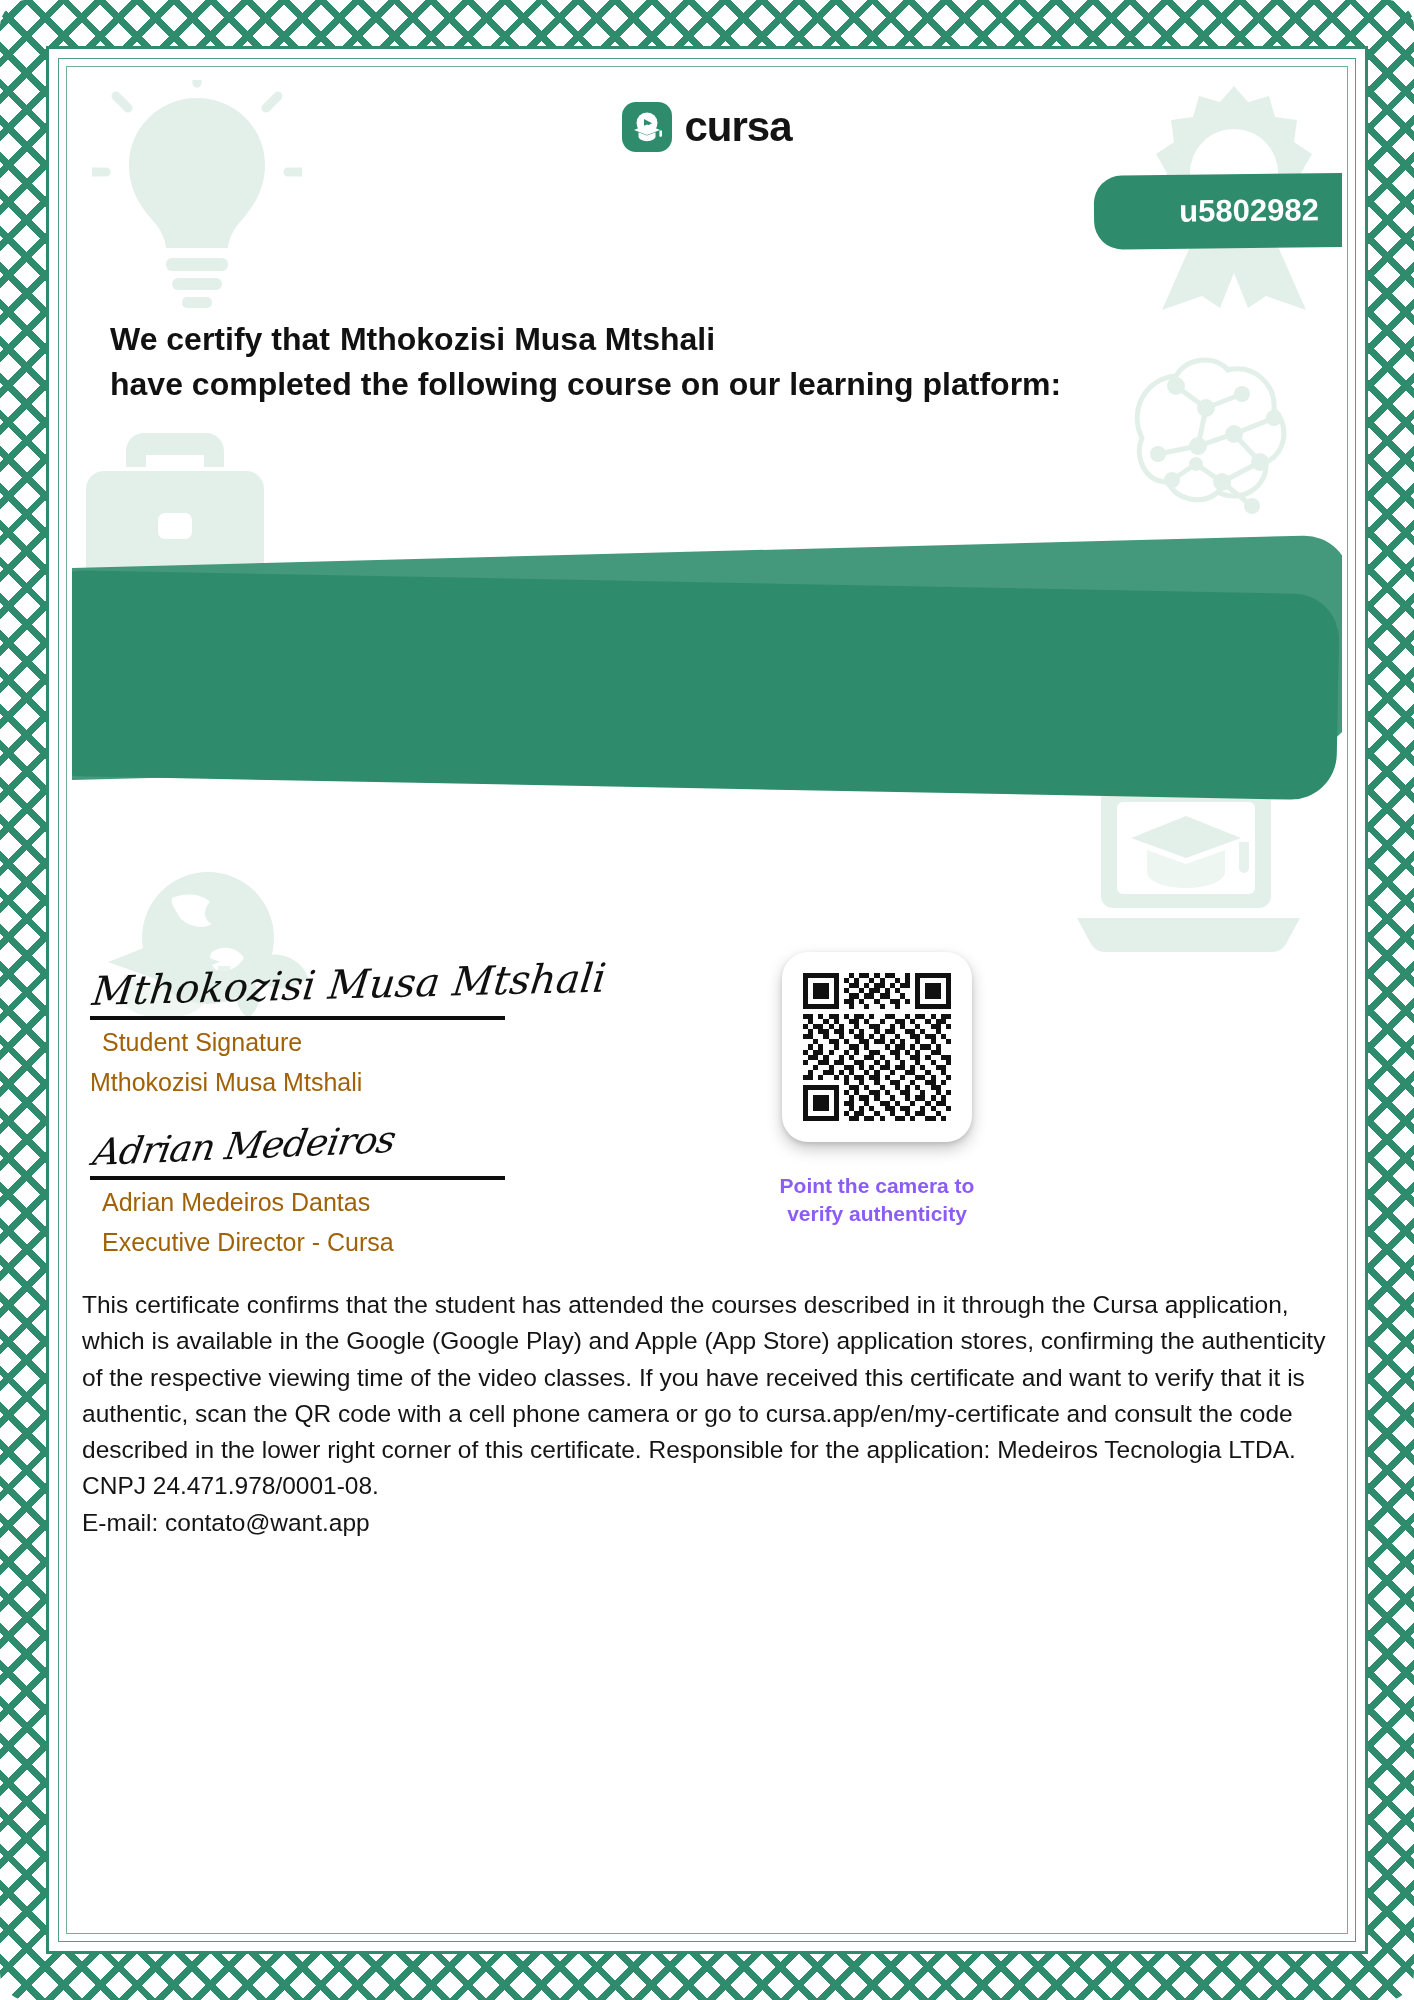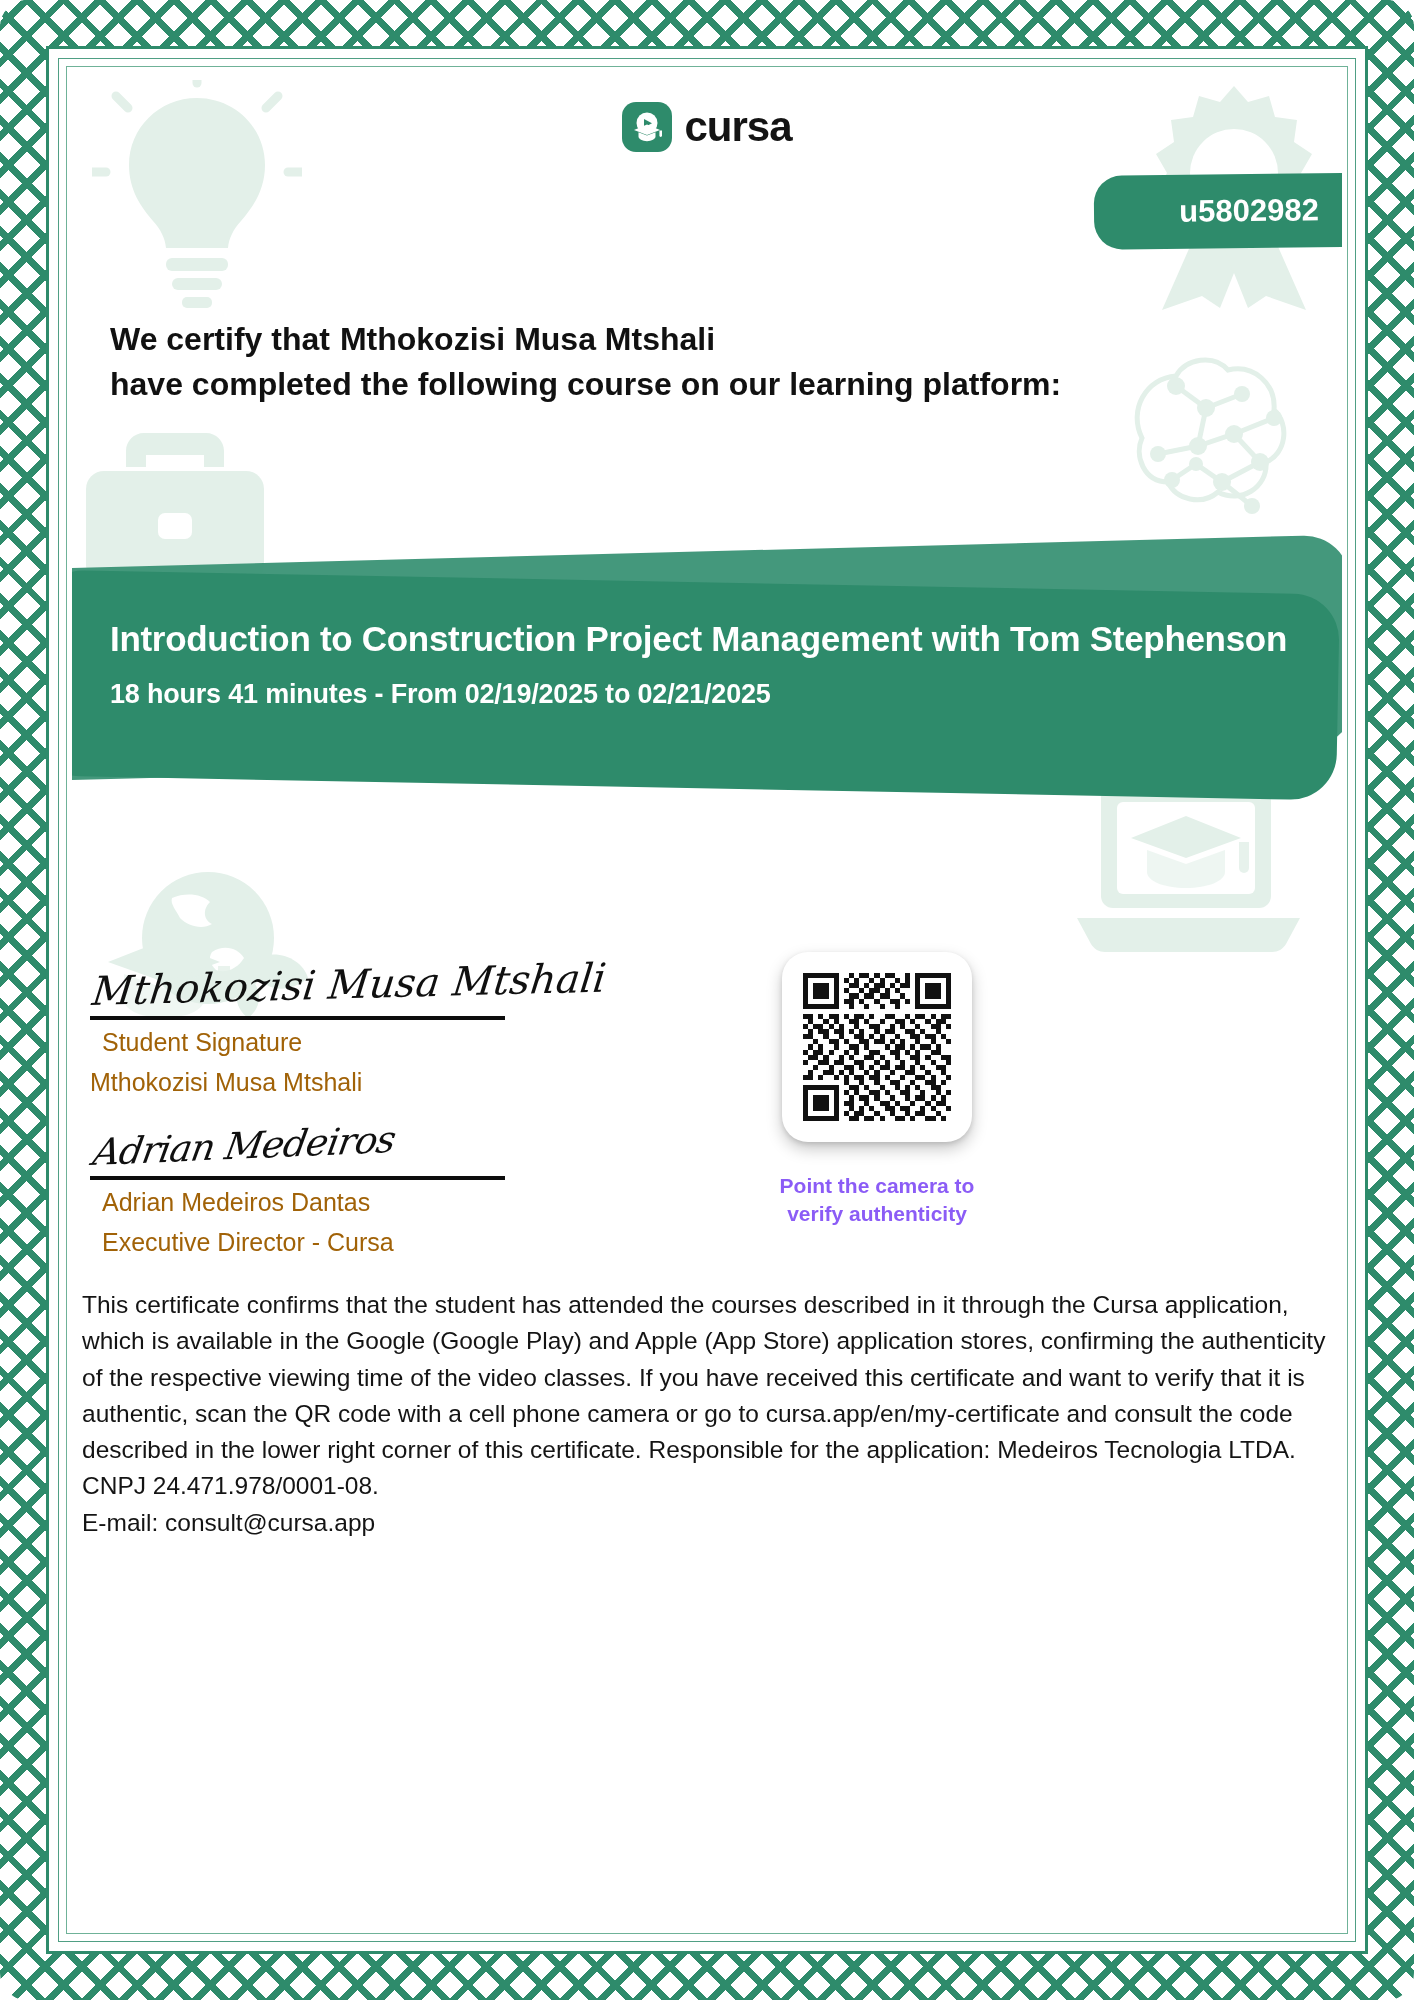--- a/index.html
+++ b/index.html
@@ -398,24 +398,20 @@
     <div class="certify">
       <div class="certify-line">
         <span>We certify that</span><span class="certify-name">Mthokozisi Musa Mtshali</span>
       </div>
       <div class="certify-line">have completed the following course on our learning platform:</div>
     </div>
 
     <div class="banner-wrap">
       <div class="banner-back"></div>
       <div class="banner-front"></div>
-      <div class="banner-text">
-        <div class="course-title">Introduction to Construction Project Management with Tom Stephenson</div>
-        <div class="course-sub">18 hours 41 minutes - From 02/19/2025 to 02/21/2025</div>
-      </div>
     </div>
 
     <div class="sig-block sig-student">
       <div class="sig-script">Mthokozisi Musa Mtshali</div>
       <div class="sig-rule"></div>
       <div class="sig-name indent">Student Signature</div>
       <div class="sig-name">Mthokozisi Musa Mtshali</div>
     </div>
 
     <div class="sig-block sig-director">
@@ -676,17 +672,17 @@
         </svg>
       </span>
     </div>
     <div class="qr-caption">
       <div>Point the camera to</div>
       <div>verify authenticity</div>
     </div>
 
     <div class="footer">
       <p>This certificate confirms that the student has attended the courses described in it through the Cursa application, which is available in the Google (Google Play) and Apple (App Store) application stores, confirming the authenticity of the respective viewing time of the video classes. If you have received this certificate and want to verify that it is authentic, scan the QR code with a cell phone camera or go to cursa.app/en/my-certificate and consult the code described in the lower right corner of this certificate. Responsible for the application: Medeiros Tecnologia LTDA. CNPJ 24.471.978/0001-08.</p>
-      <p>E-mail: consult@cursa.app</p>
+      <p>E-mail: contato@want.app</p>
     </div>
 
   </div>
 </div>
 
 </body></html>

